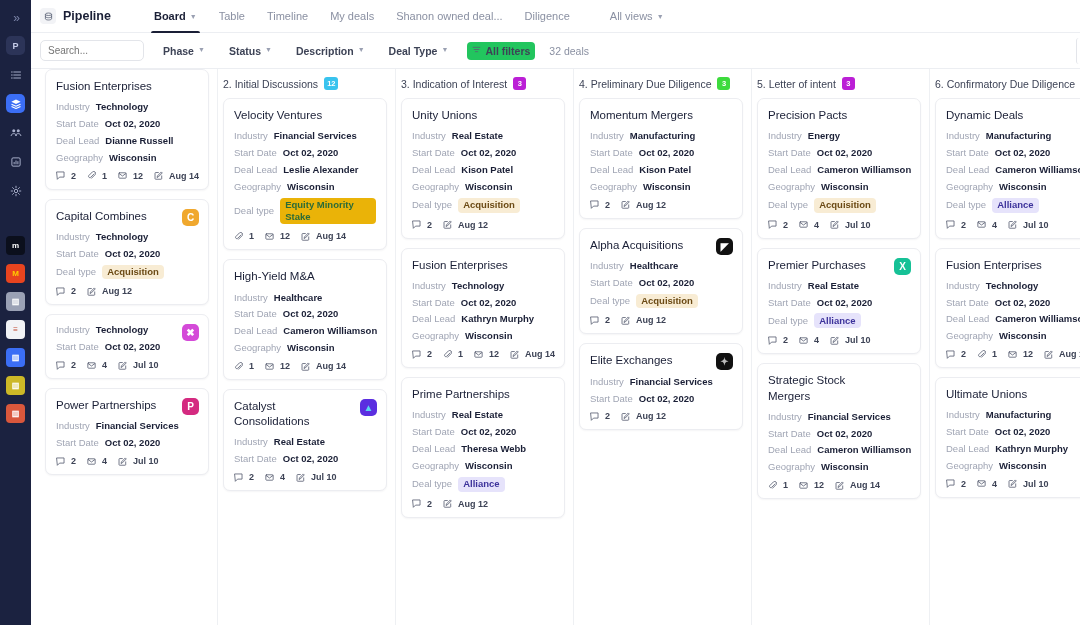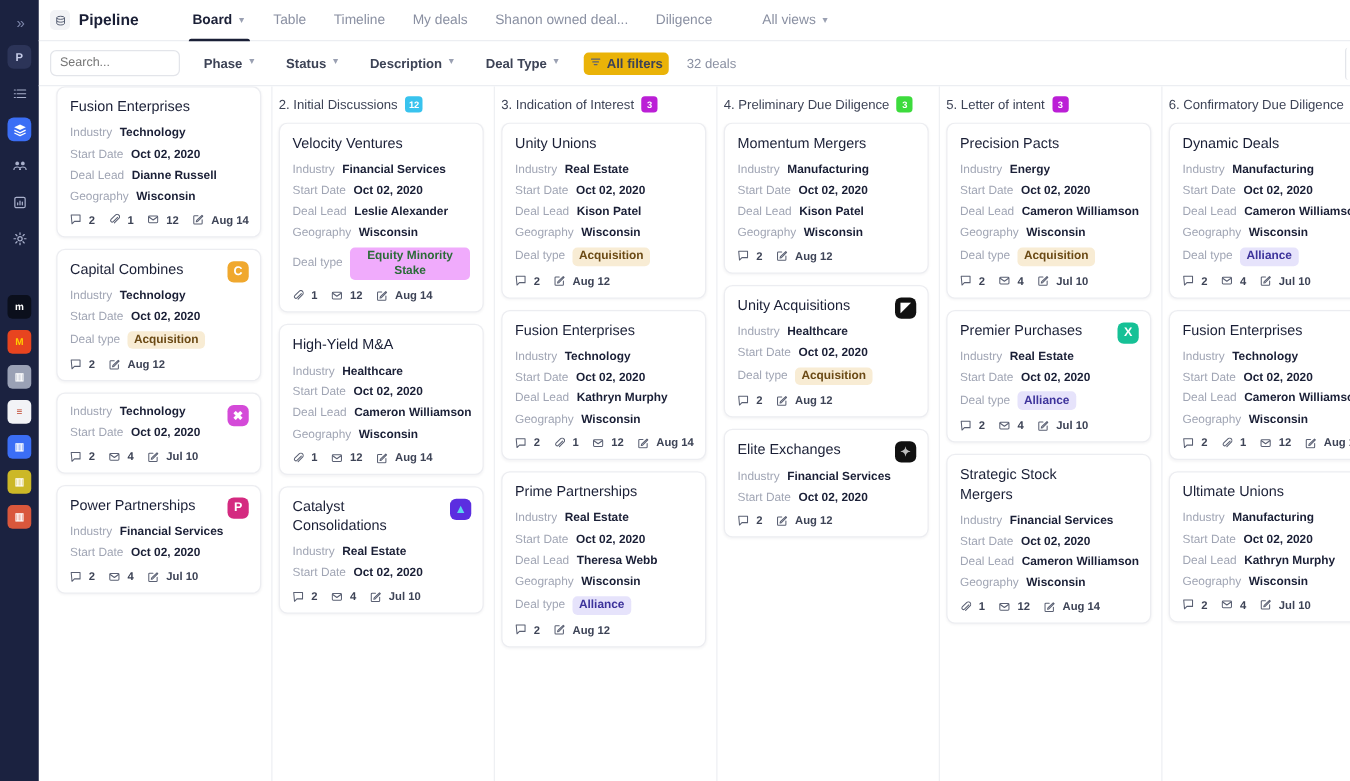--- a/index.html
+++ b/index.html
@@ -85,21 +85,21 @@
   #search {
     width: 104px; height: 21px; border: 1px solid #e3e5ea; border-radius: 5px;
     font-size: 10px; color: #9aa0b2; padding: 0 7px; outline: none;
     font-family: "Liberation Sans", sans-serif; background: #fff;
   }
   .fbtn {
     font-size: 10.5px; color: #3d4356; font-weight: bold;
     margin-left: 14px; cursor: pointer; display: flex; align-items: center;
     padding: 3px 5px; border-radius: 4px; white-space: nowrap;
   }
-  .fbtn.chip { background: #eab308; }
+  .fbtn.chip { background: #22c55e; }
   .fbtn .fi { margin-right: 4px; font-size: 9px; color:#3d4356; }
   .deal-count { font-size: 10.5px; color: #8a90a2; margin-left: 14px; }
   .rt-edge {
     position: absolute; right: 0; top: 5px; width: 4px; height: 26px;
     border-left: 1px solid #e3e5ea; border-radius: 3px 0 0 3px;
   }
 
   
   #board {
     flex: 1; display: flex; overflow: hidden;
@@ -473,21 +473,21 @@
             <div class="row">
               <span class="k">Deal Lead</span>
               <span class="v">Leslie Alexander</span>
             </div>
             <div class="row">
               <span class="k">Geography</span>
               <span class="v">Wisconsin</span>
             </div>
             <div class="row">
               <span class="k">Deal type</span>
-              <span class="pill" style="background: #f0abfc; color: rgb(43, 107, 56); text-align: center;">Equity Minority Stake</span>
+              <span class="pill" style="background: #eab308; color: rgb(43, 107, 56);">Equity Minority Stake</span>
             </div>
             <div class="meta">
               <div class="mi">
                 <span style="display: inline-flex; margin-right: 3px;">
                   <svg width="9" height="9" viewBox="0 0 14 14">
                     <path d="M11 4.5 5.6 9.9a2 2 0 0 1-2.8-2.8l5.8-5.8a3 3 0 0 1 4.2 4.2l-5.8 5.8" fill="none" stroke="#5a6073" stroke-width="1.3" stroke-linecap="round" stroke-linejoin="round"></path>
                   </svg>
                 </span>
                 <span>1</span>
               </div>
@@ -787,21 +787,21 @@
                   <svg width="9" height="9" viewBox="0 0 14 14">
                     <path d="M11.8 1.9 12.9 3 6.4 9.5l-1.7.5.5-1.7z" fill="none" stroke="#5a6073" stroke-width="1.3" stroke-linecap="round" stroke-linejoin="round"></path>
                     <path d="M12 7.6v4.2a1 1 0 0 1-1 1H2.6a1 1 0 0 1-1-1V3.4a1 1 0 0 1 1-1h4.2" fill="none" stroke="#5a6073" stroke-width="1.3" stroke-linecap="round" stroke-linejoin="round"></path>
                   </svg>
                 </span>
                 <span>Aug 12</span>
               </div>
             </div>
           </div>
           <div class="card">
-            <div class="card-title">Unity Acquisitions</div>
+            <div class="card-title">Alpha Acquisitions</div>
             <div class="card-logo" style="background: rgb(17, 17, 17); color: rgb(255, 255, 255);">
               <span>◤</span>
             </div>
             <div class="row">
               <span class="k">Industry</span>
               <span class="v">Healthcare</span>
             </div>
             <div class="row">
               <span class="k">Start Date</span>
               <span class="v">Oct 02, 2020</span>

